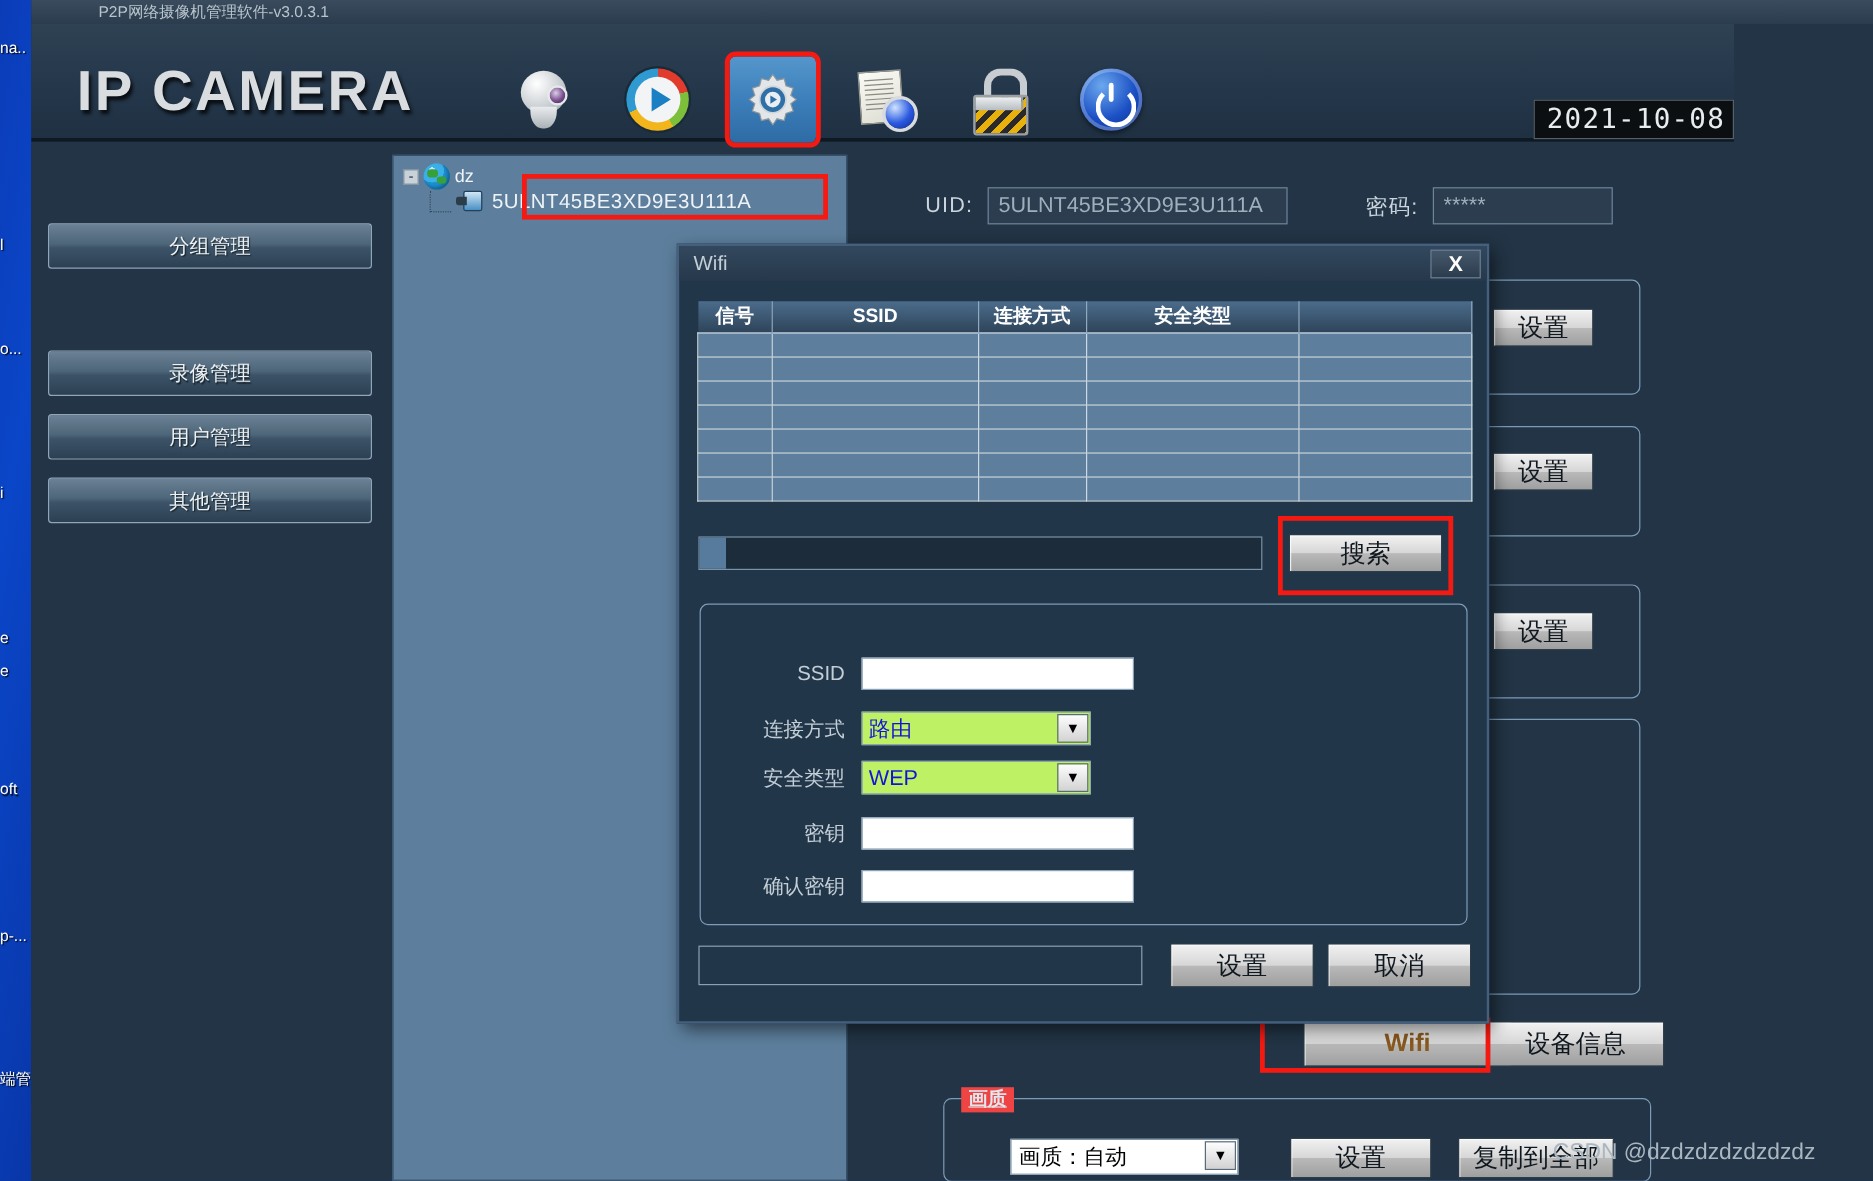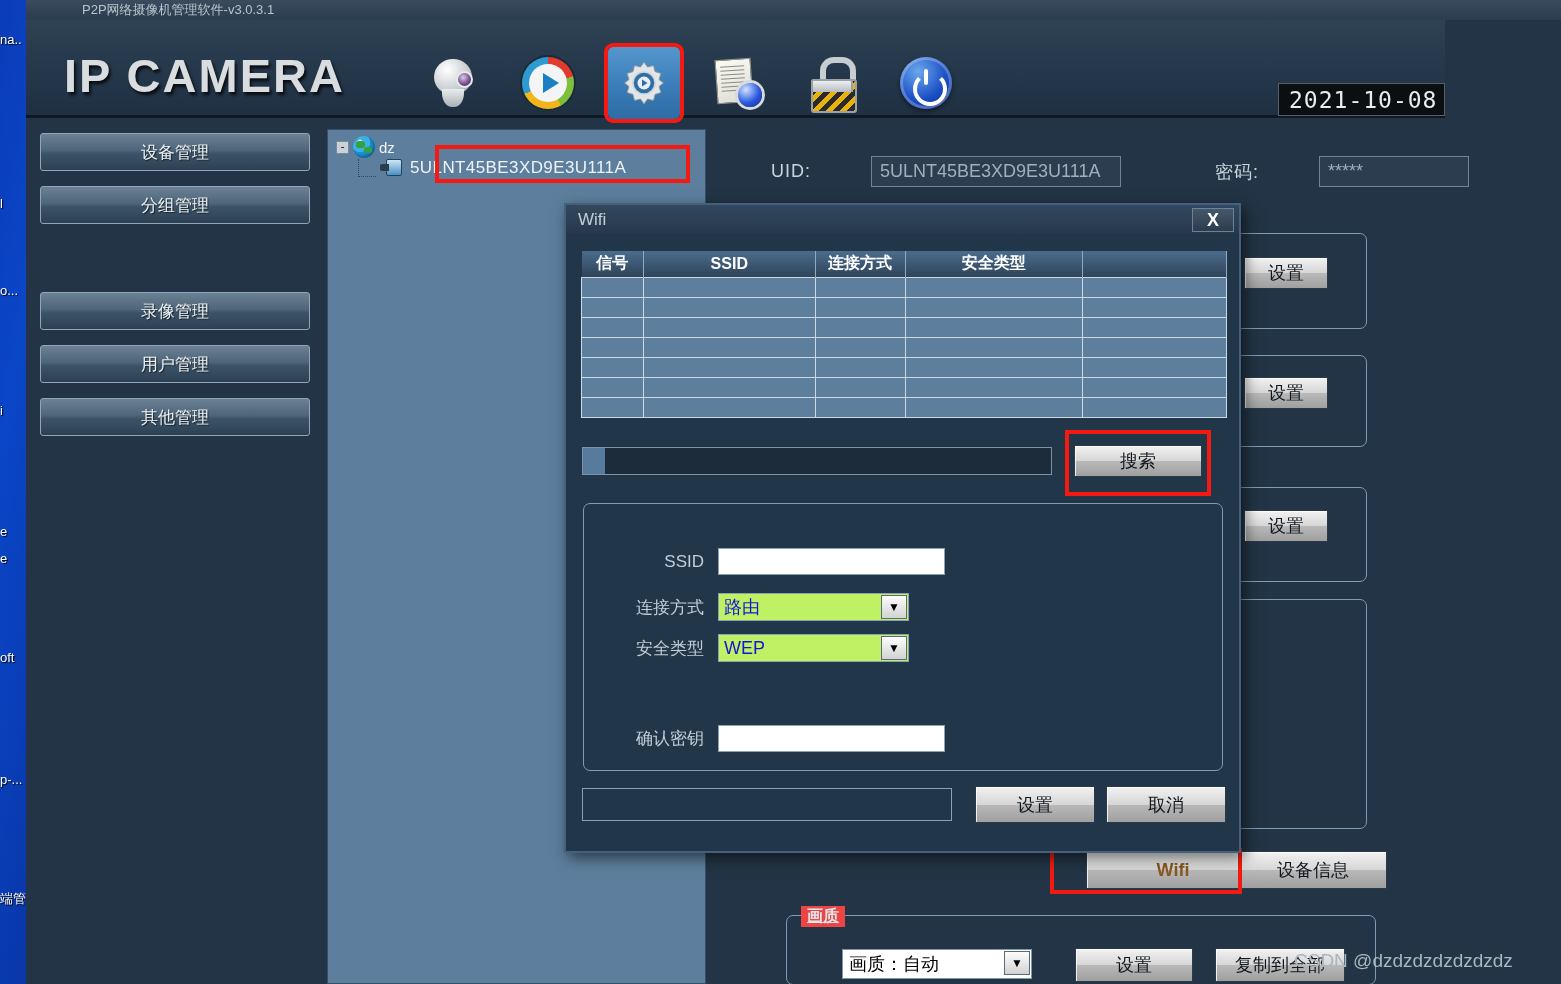--- a/index.html
+++ b/index.html
@@ -155,32 +155,32 @@
   #tree-child-label {
     color:#eef3f7; font-size:17px; letter-spacing:.4px; padding:2px 6px;
   }
   #tree-child-highlight {
     position:absolute; left:409px; top:145px; width:255px; height:38px;
     border:4px solid #f41a12; pointer-events:none;
   }
 
   
   #config-panel { position:absolute; left:681px; top:129px; width:854px; height:855px; background:#223445; }
-  #uid-row { position:absolute; left:64px; top:27px; display:flex; align-items:center;gap:48px; }
+  #uid-row { position:absolute; left:64px; top:27px; display:flex; align-items:center; }
   .fld-label { color:#c9d4dc; font-size:18px; letter-spacing:1px; }
   .ro-input {
     background:#2b3d4e; border:1px solid #6d8499; color:#9fb0bd;
     font-size:18px; padding:4px 8px;
   }
   .groupbox {
     position:absolute; border:1px solid #7c9cb8; border-radius:7px;
   }
   .gray-btn {
     background: linear-gradient(180deg, #f2f2f2 0%, #d6d6d6 50%, #b9b9b9 51%, #9f9f9f 100%);
-    border: 1px solid #2a3a47; color:#10181f; font-size:18px;
+    border: 1px solid #2a3a47; color:#10181f; font-size:21px;
     display:flex; align-items:center; justify-content:center;
     box-shadow: inset 1px 1px 0 rgba(255,255,255,.8);
   }
   #wifi-btn-highlight { position:absolute; left:1024px; top:848px; width:192px; height:46px; border:4px solid #f41a12; pointer-events:none; }
 
   
   #wifi-dialog {
     position:absolute; left:538px; top:203px; width:677px; height:650px;
     background:#22364a;
     border:2px solid #44607c;
@@ -300,23 +300,20 @@
       </div>
       <div class="tb-btn" style="left:472px">
         <div class="ic-power"></div>
       </div>
     </div>
 
     <div id="date-box">2021-10-08</div>
   </div>
 
   <div id="nav-panel">
-    <div class="nav-btn" style="top:12px">
-        <span>设备管理</span>
-      </div>
     <div class="nav-btn" style="top:65px">
         <span>分组管理</span>
       </div>
     <div class="nav-btn" style="top:171px">
         <span>录像管理</span>
       </div>
     <div class="nav-btn" style="top:277px">
         <span>其他管理</span>
       </div>
     <div class="nav-btn" style="top:224px">
@@ -336,21 +333,21 @@
       <span id="tree-child-label">5ULNT45BE3XD9E3U111A</span>
     </div>
   </div>
   <div id="tree-child-highlight"></div>
 
   <div id="config-panel">
 
     <div id="uid-row">
       <span class="fld-label">UID:</span>
       <span class="ro-input" style="width:250px; margin-left:12px">5ULNT45BE3XD9E3U111A</span>
-      <span class="fld-label" style="margin-left:46px">密码:</span>
+      <span class="fld-label" style="margin-left:65px">密码:</span>
       <span class="ro-input" style="width:150px; margin-left:12px">*****</span>
     </div>
 
     <div class="groupbox" style="left:40px; top:104px; width:620px; height:96px;"></div>
     <div class="groupbox" style="left:40px; top:226px; width:620px; height:92px;"></div>
     <div class="groupbox" style="left:40px; top:358px; width:620px; height:95px;"></div>
     <div class="groupbox" style="left:40px; top:470px; width:620px; height:230px;"></div>
 
     <div class="gray-btn" style="position:absolute; left:537px; top:128px; width:84px; height:32px">设置</div>
     <div class="gray-btn" style="position:absolute; left:537px; top:248px; width:84px; height:32px">设置</div>
@@ -457,20 +454,24 @@
           <span class="sel-arrow">▼</span>
         </span>
       </div>
       <div class="form-row" style="left:0; top:130px">
         <span class="lbl">安全类型</span>
         <span class="sel-wrap">
           <span class="sel-val">WEP</span>
           <span class="sel-arrow">▼</span>
         </span>
       </div>
+      <div class="form-row" style="left:0; top:177px">
+        <span class="lbl">密钥</span>
+        <span class="txt-input"></span>
+      </div>
       <div class="form-row" style="left:0; top:221px">
         <span class="lbl">确认密钥</span>
         <span class="txt-input"></span>
       </div>
     </div>
 
     <div id="wifi-status"></div>
     <div class="gray-btn" id="wifi-set-btn">设置</div>
     <div class="gray-btn" id="wifi-cancel-btn">取消</div>
   </div>

